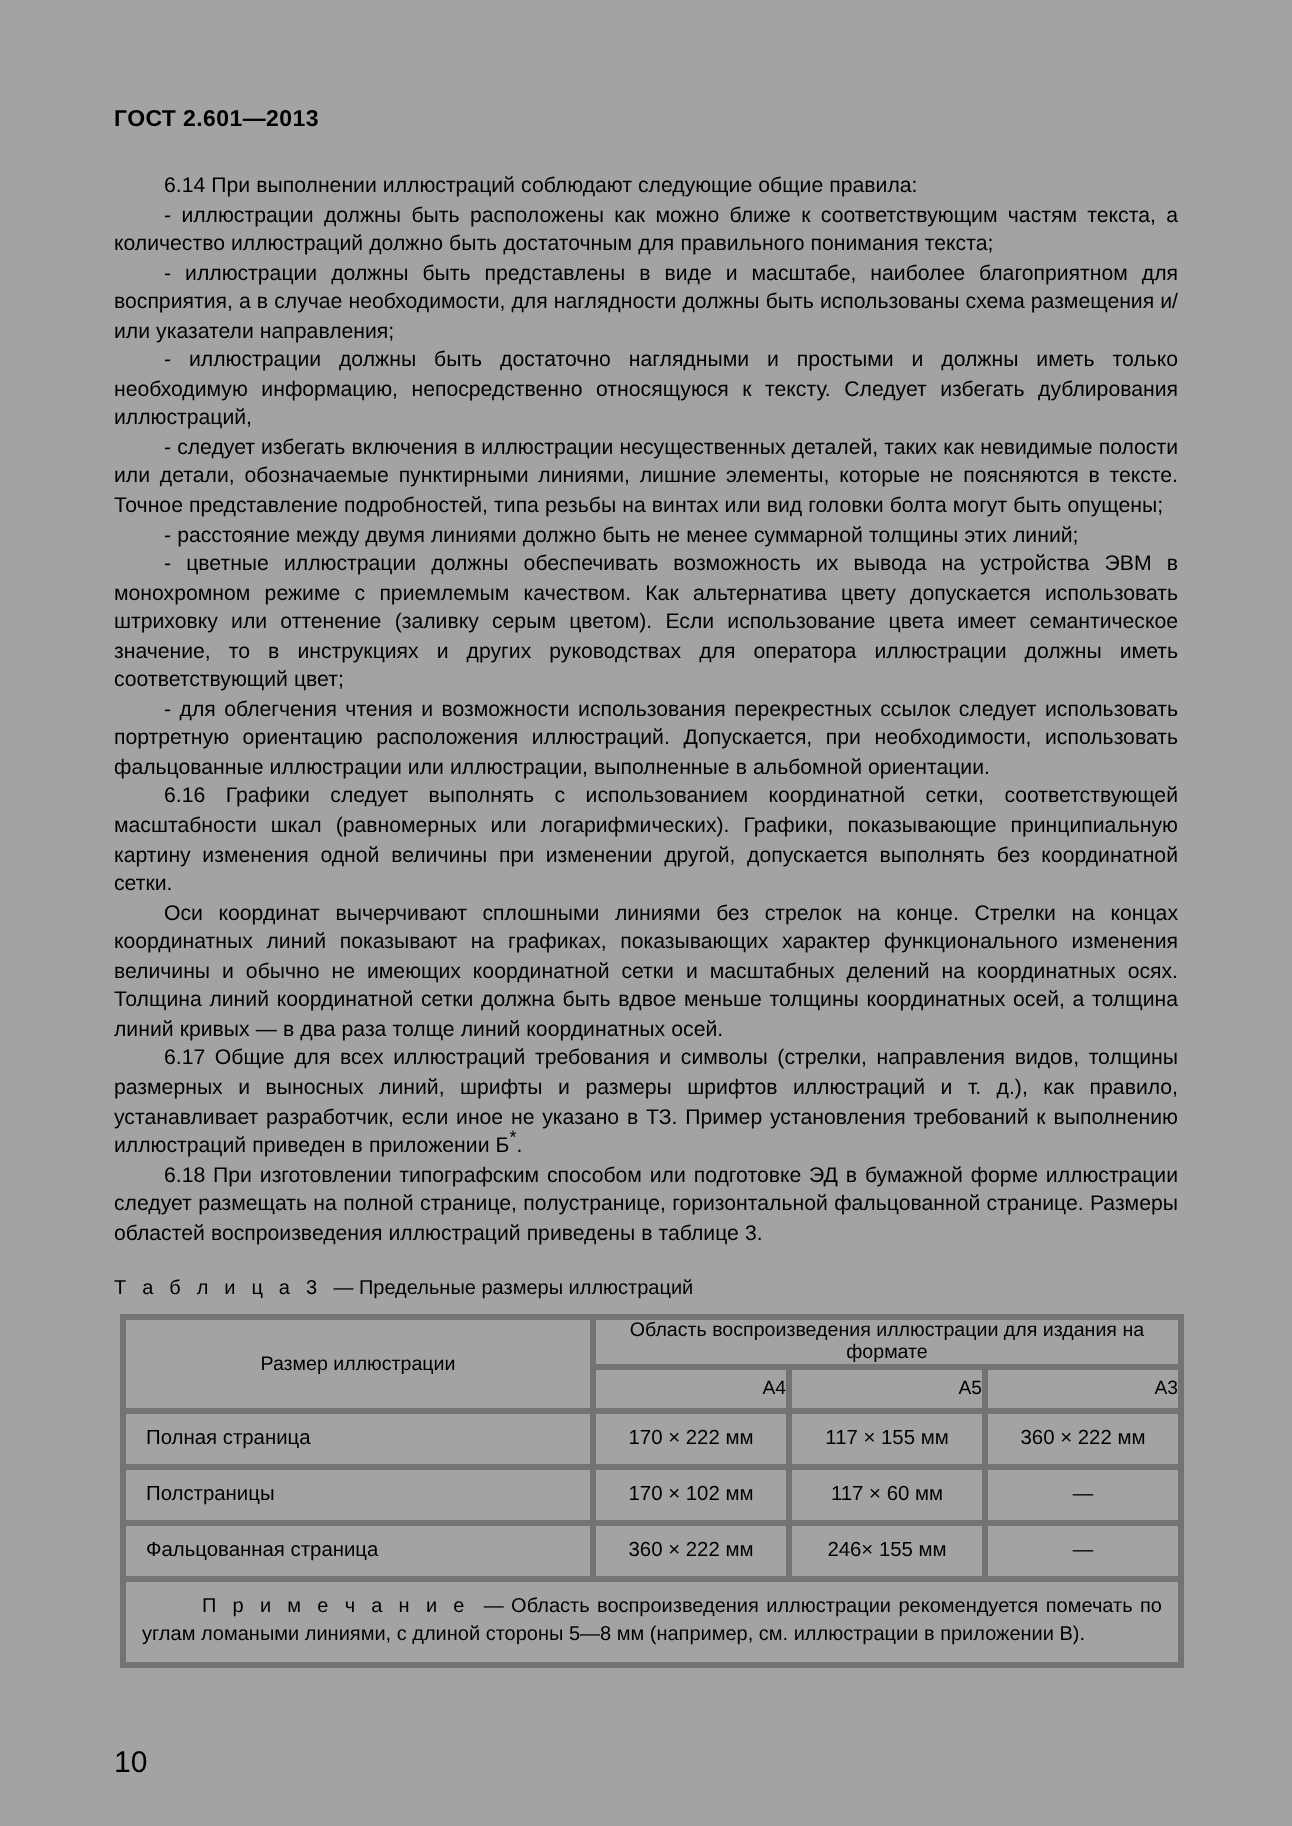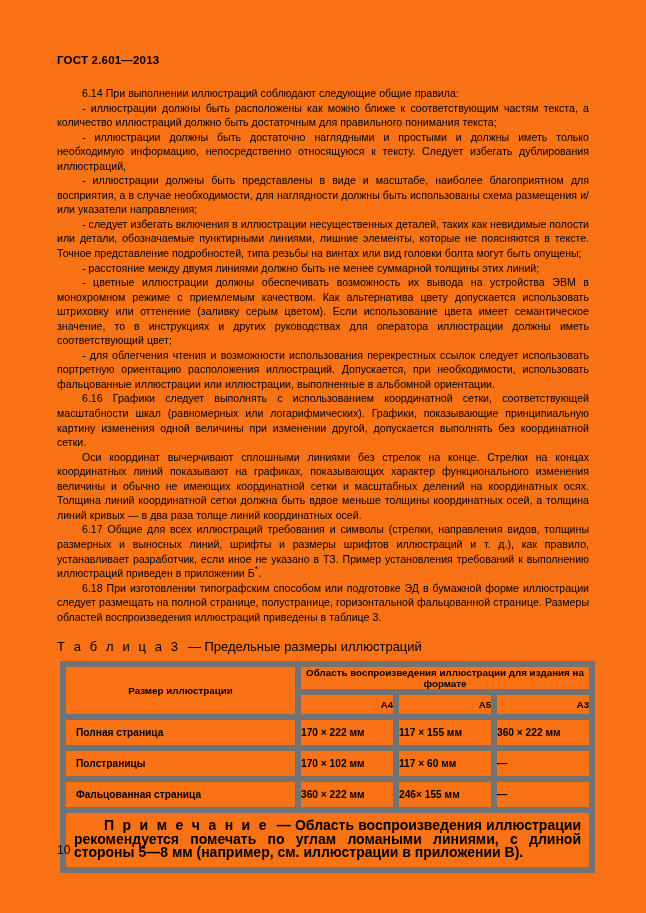--- a/index.html
+++ b/index.html
@@ -10,21 +10,21 @@
   }
   body {
     font-family: "Liberation Sans", sans-serif;
     color: #000000;
   }
   .page {
     position: relative;
     width: 646px;
     height: 913px;
     margin: 0 auto;
-    background: #f97316;
+    background: #a3a3a3;
     box-sizing: border-box;
     overflow: hidden;
   }
   .content {
     position: absolute;
     left: 57px;
     top: 54px;
     width: 532px;
   }
   .doc-header {
@@ -37,37 +37,37 @@
   .para {
     font-size: 10.6px;
     line-height: 14.55px;
     text-align: justify;
     text-align-last: left;
     margin: 0;
     text-indent: 25px;
     word-spacing: 0.1px;
   }
   .table-caption {
-    font-size: 13px;
+    font-size: 10px;
     margin-top: 15px;
     margin-bottom: 7px;
   }
   .table-caption .sp {
     letter-spacing: 2.6px;
   }
   table.sizes {
     border-collapse: collapse;
     width: 529px;
     margin-left: 3px;
     table-layout: fixed;
   }
   table.sizes td,
   table.sizes th {
-    border: 6px solid #737373;
-    font-weight: bold;
+    border: 3px solid #737373;
+    font-weight: normal;
     font-size: 10.2px;
     padding: 0;
   }
   table.sizes .hcell {
     text-align: right;
     height: 19px;
     vertical-align: middle;
     font-size: 9.6px;
     margin-top: 35px;
   }
@@ -76,62 +76,62 @@
     vertical-align: middle;
     font-size: 9.8px;
   }
   table.sizes .rowlabel {
     text-align: left;
     padding-left: 10px;
     height: 25px;
     vertical-align: middle;
   }
   table.sizes .val {
-    text-align: left;
+    text-align: center;
     vertical-align: middle;
     height: 25px;
   }
   table.sizes .note {
     text-align: left;
     padding: 6px 8px 7px 8px;
-    font-size: 14px;
+    font-size: 10px;
     line-height: 13.6px;
     text-align: justify;
     text-align-last: left;
   }
   .note .notelabel {
     letter-spacing: 2.2px;
     margin-left: 30px;
   }
   .page-number {
     position: absolute;
     left: 57px;
-    top: 843px;
-    font-size: 12px;
+    top: 873px;
+    font-size: 15px;
   }
   .gap-tbl { height: 13px; }
   sup.ast {
     font-size: 9px;
     vertical-align: super;
     line-height: 0;
   }
 </style>
 </head>
 <body>
 
 <div class="page">
 
   <div class="content">
 
     <div class="doc-header">ГОСТ 2.601—2013</div>
 
     <p class="para">6.14 При выполнении иллюстраций соблюдают следующие общие правила:</p>
     <p class="para">- иллюстрации должны быть расположены как можно ближе к  соответствующим частям текста, а количество иллюстраций должно быть достаточным для правильного понимания текста;</p>
+    <p class="para">- иллюстрации должны быть представлены в виде и масштабе, наиболее благоприятном для восприятия, а в случае необходимости, для наглядности должны быть использованы схема размещения и/или указатели направления;</p>
     <p class="para">- иллюстрации должны быть достаточно наглядными и простыми и должны иметь только необходимую информацию, непосредственно относящуюся к тексту. Следует избегать дублирования иллюстраций,</p>
-    <p class="para">- иллюстрации должны быть представлены в виде и масштабе, наиболее благоприятном для восприятия, а в случае необходимости, для наглядности должны быть использованы схема размещения и/или указатели направления;</p>
     <p class="para">- следует избегать включения в иллюстрации несущественных деталей, таких как невидимые полости или детали, обозначаемые пунктирными линиями, лишние элементы, которые не поясняются в тексте. Точное представление подробностей, типа резьбы на винтах или вид головки болта могут быть опущены;</p>
     <p class="para">- расстояние между двумя линиями должно быть не менее суммарной толщины этих линий;</p>
     <p class="para">- цветные иллюстрации должны обеспечивать возможность их вывода на устройства ЭВМ в монохромном режиме с приемлемым качеством. Как альтернатива цвету допускается использовать штриховку или оттенение (заливку серым цветом). Если использование цвета имеет семантическое значение, то в инструкциях и других руководствах для оператора иллюстрации должны иметь соответствующий цвет;</p>
     <p class="para">- для облегчения чтения и возможности использования перекрестных ссылок следует использовать портретную ориентацию расположения иллюстраций. Допускается, при необходимости, использовать фальцованные иллюстрации или иллюстрации, выполненные в альбомной ориентации.</p>
     <p class="para">6.16 Графики следует выполнять с использованием координатной сетки, соответствующей масштабности шкал (равномерных или логарифмических). Графики, показывающие принципиальную картину изменения одной величины при изменении другой, допускается выполнять без координатной сетки.</p>
     <p class="para">Оси координат вычерчивают сплошными линиями без стрелок на конце. Стрелки на концах координатных линий показывают на графиках, показывающих характер функционального изменения величины и обычно не имеющих координатной сетки и масштабных делений на координатных осях. Толщина линий координатной сетки должна быть вдвое меньше толщины координатных осей, а толщина линий кривых — в два раза толще линий координатных осей.</p>
 
     <p class="para"><span>6.17 Общие для всех иллюстраций требования и символы (стрелки, направления видов, толщины размерных и выносных линий, шрифты и размеры шрифтов иллюстраций и т. д.), как правило, устанавливает разработчик, если иное не указано в ТЗ. Пример установления требований к выполнению иллюстраций приведен в приложении Б</span><sup class="ast">*</sup><span>.</span></p>
 
     <p class="para">6.18 При изготовлении типографским способом или подготовке ЭД в бумажной форме иллюстрации следует размещать на полной странице, полустранице, горизонтальной фальцованной странице. Размеры областей воспроизведения иллюстраций приведены в таблице 3.</p>

